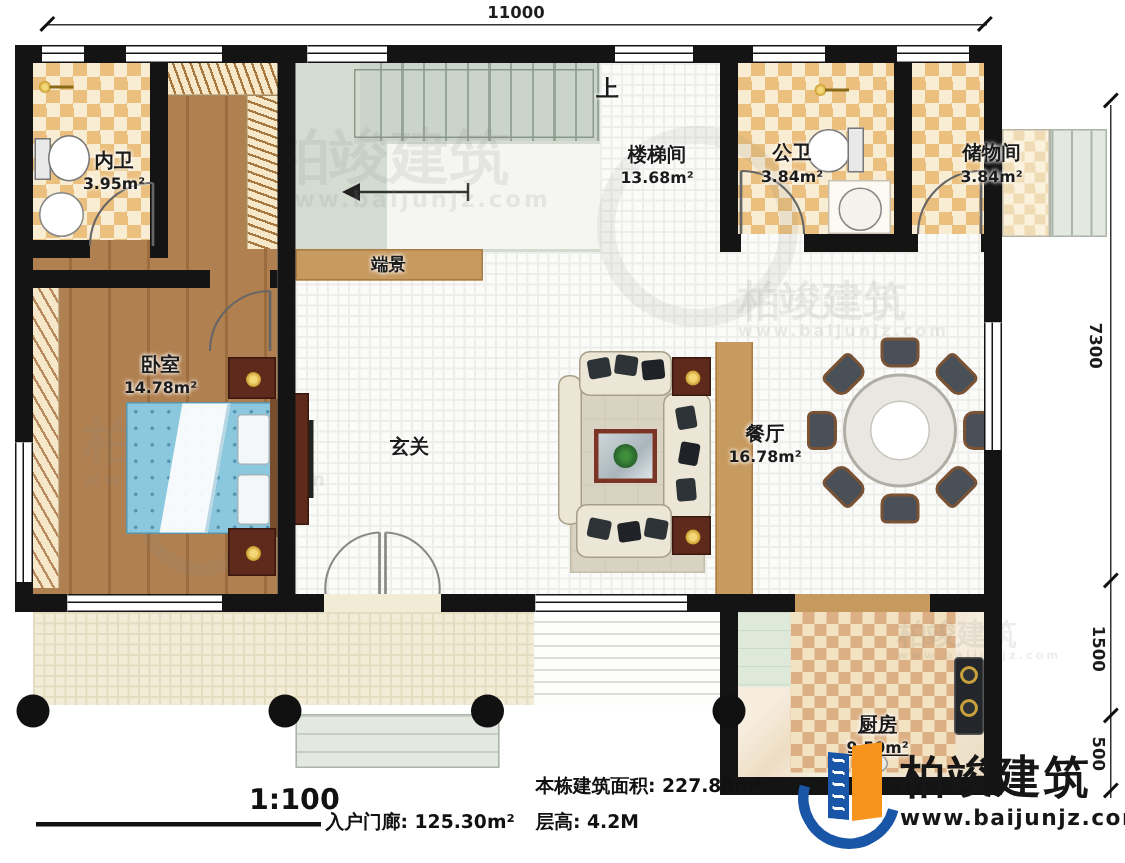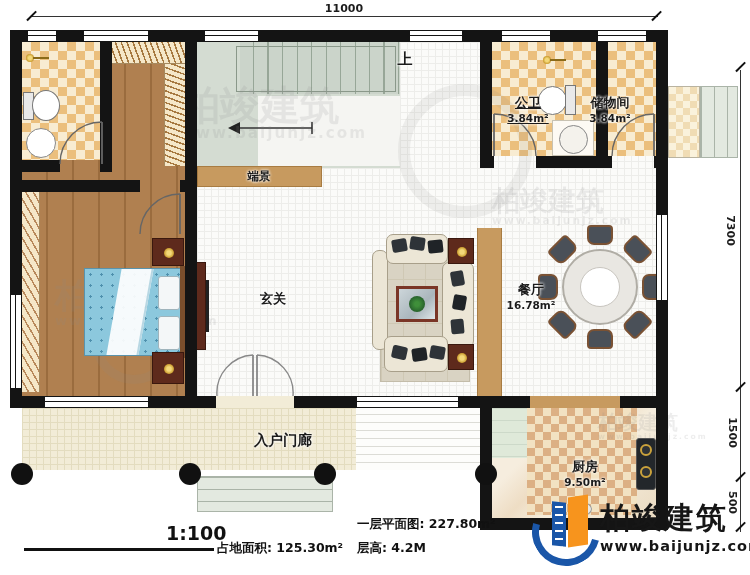--- a/index.html
+++ b/index.html
@@ -248,41 +248,50 @@
        background:repeating-conic-gradient(#f0dcb4 0% 25%,#faf2dc 0% 50%);background-size:14px 14px;border:1px solid #b9b3a0;box-sizing:border-box;"></div>
   <div class="abs" style="left:700px;top:86px;width:38px;height:72px;background:#e3e9e0;
        border:1px solid #aab4a8;box-sizing:border-box;background-image:linear-gradient(90deg,#aab4a8 1px,transparent 1px);background-size:13px 100%;"></div>
   <div class="abs" style="left:197px;top:476px;width:136px;height:36px;background:#e3e9e0;
        border:1px solid #aab4a8;box-sizing:border-box;background-image:linear-gradient(#aab4a8 1px,transparent 1px);background-size:100% 12px;"></div>
   <div class="abs" style="left:11px;top:463px;width:22px;height:22px;border-radius:50%;background:#111;"></div>
   <div class="abs" style="left:179px;top:463px;width:22px;height:22px;border-radius:50%;background:#111;"></div>
   <div class="abs" style="left:314px;top:463px;width:22px;height:22px;border-radius:50%;background:#111;"></div>
   <div class="abs" style="left:475px;top:463px;width:22px;height:22px;border-radius:50%;background:#111;"></div>
 
-  <div class="rlabel" style="left:488px;top:95px;width:80px;text-decoration:underline;">
+  <div class="rlabel" style="left:36px;top:100px;width:80px;">
+    <div class="nm">内卫</div>
+    <div class="ar">3.95m²</div>
+  </div>
+  <div class="rlabel" style="left:395px;top:96px;width:86px;">
+    <div class="nm">楼梯间</div>
+    <div class="ar">13.68m²</div>
+  </div>
+  <div class="rlabel" style="left:488px;top:95px;width:80px;">
     <div class="nm">公卫</div>
     <div class="ar">3.84m²</div>
   </div>
-  <div class="rlabel" style="left:570px;top:95px;width:80px;">
+  <div class="rlabel" style="left:621px;top:95px;width:80px;">
     <div class="nm">储物间</div>
     <div class="ar">3.84m²</div>
   </div>
+  <div class="rlabel" style="left:67px;top:236px;width:80px;">
+    <div class="nm">卧室</div>
+    <div class="ar">14.78m²</div>
+  </div>
   <div class="rlabel" style="left:233px;top:291px;width:80px;">
     <div class="nm">玄关</div>
   </div>
-  <div class="rlabel" style="left:491px;top:282px;width:80px;">
+  <div class="rlabel" style="left:470px;top:282px;width:80px;">
     <div class="nm">餐厅</div>
     <div class="ar">16.78m²</div>
   </div>
-  <div class="rlabel" style="left:545px;top:459px;width:80px;">
+  <div class="rlabel" style="left:545px;top:476px;width:80px;text-decoration:underline;">
     <div class="nm">厨房</div>
     <div class="ar">9.50m²</div>
-  </div>
-  <div class="rlabel" style="left:223px;top:431px;width:120px;">
-    <div class="nm" style="font-size:14.5px;">入户门廊</div>
   </div>
   <div class="rlabel" style="left:219px;top:169px;width:80px;">
     <div style="font-size:11.5px;">端景</div>
   </div>
 
   <div class="abs" style="left:30px;top:16px;width:628px;height:1.3px;background:#333;"></div>
   <div class="tick" style="left:25px;top:15px;"></div>
   <div class="tick" style="left:650px;top:15px;"></div>
   <div class="dim" style="left:318px;top:2px;width:52px;text-align:center;background:#fff;">
     <span>11000</span>
@@ -300,25 +309,25 @@
   </div>
   <div class="dim" style="left:712px;top:496px;width:40px;text-align:center;transform:rotate(90deg);">
     <span>500</span>
   </div>
 
   <div class="abs" style="left:166px;top:522px;font-size:19px;font-weight:bold;color:#111;">
     <span>1:100</span>
   </div>
   <div class="abs" style="left:24px;top:548px;width:190px;height:2.5px;background:#111;"></div>
   <div class="abs" style="left:217px;top:540px;font-size:12.5px;font-weight:bold;color:#111;">
-    <span>占地面积:</span>
+    <span>入户门廊:</span>
     <span>125.30m²</span>
   </div>
   <div class="abs" style="left:357px;top:516px;font-size:12.5px;font-weight:bold;color:#111;">
-    <span>一层平面图:</span>
+    <span>本栋建筑面积:</span>
     <span>227.80m²</span>
   </div>
   <div class="abs" style="left:357px;top:540px;font-size:12.5px;font-weight:bold;color:#111;">
     <span>层高:</span>
     <span>4.2M</span>
   </div>
 
   <div class="abs" style="left:530px;top:494px;width:66px;height:66px;">
     <div class="abs" style="left:2px;top:4px;width:54px;height:54px;border-radius:50%;
          border:7px solid transparent;border-left-color:#1a56a8;border-bottom-color:#1a56a8;transform:rotate(-30deg);"></div>

